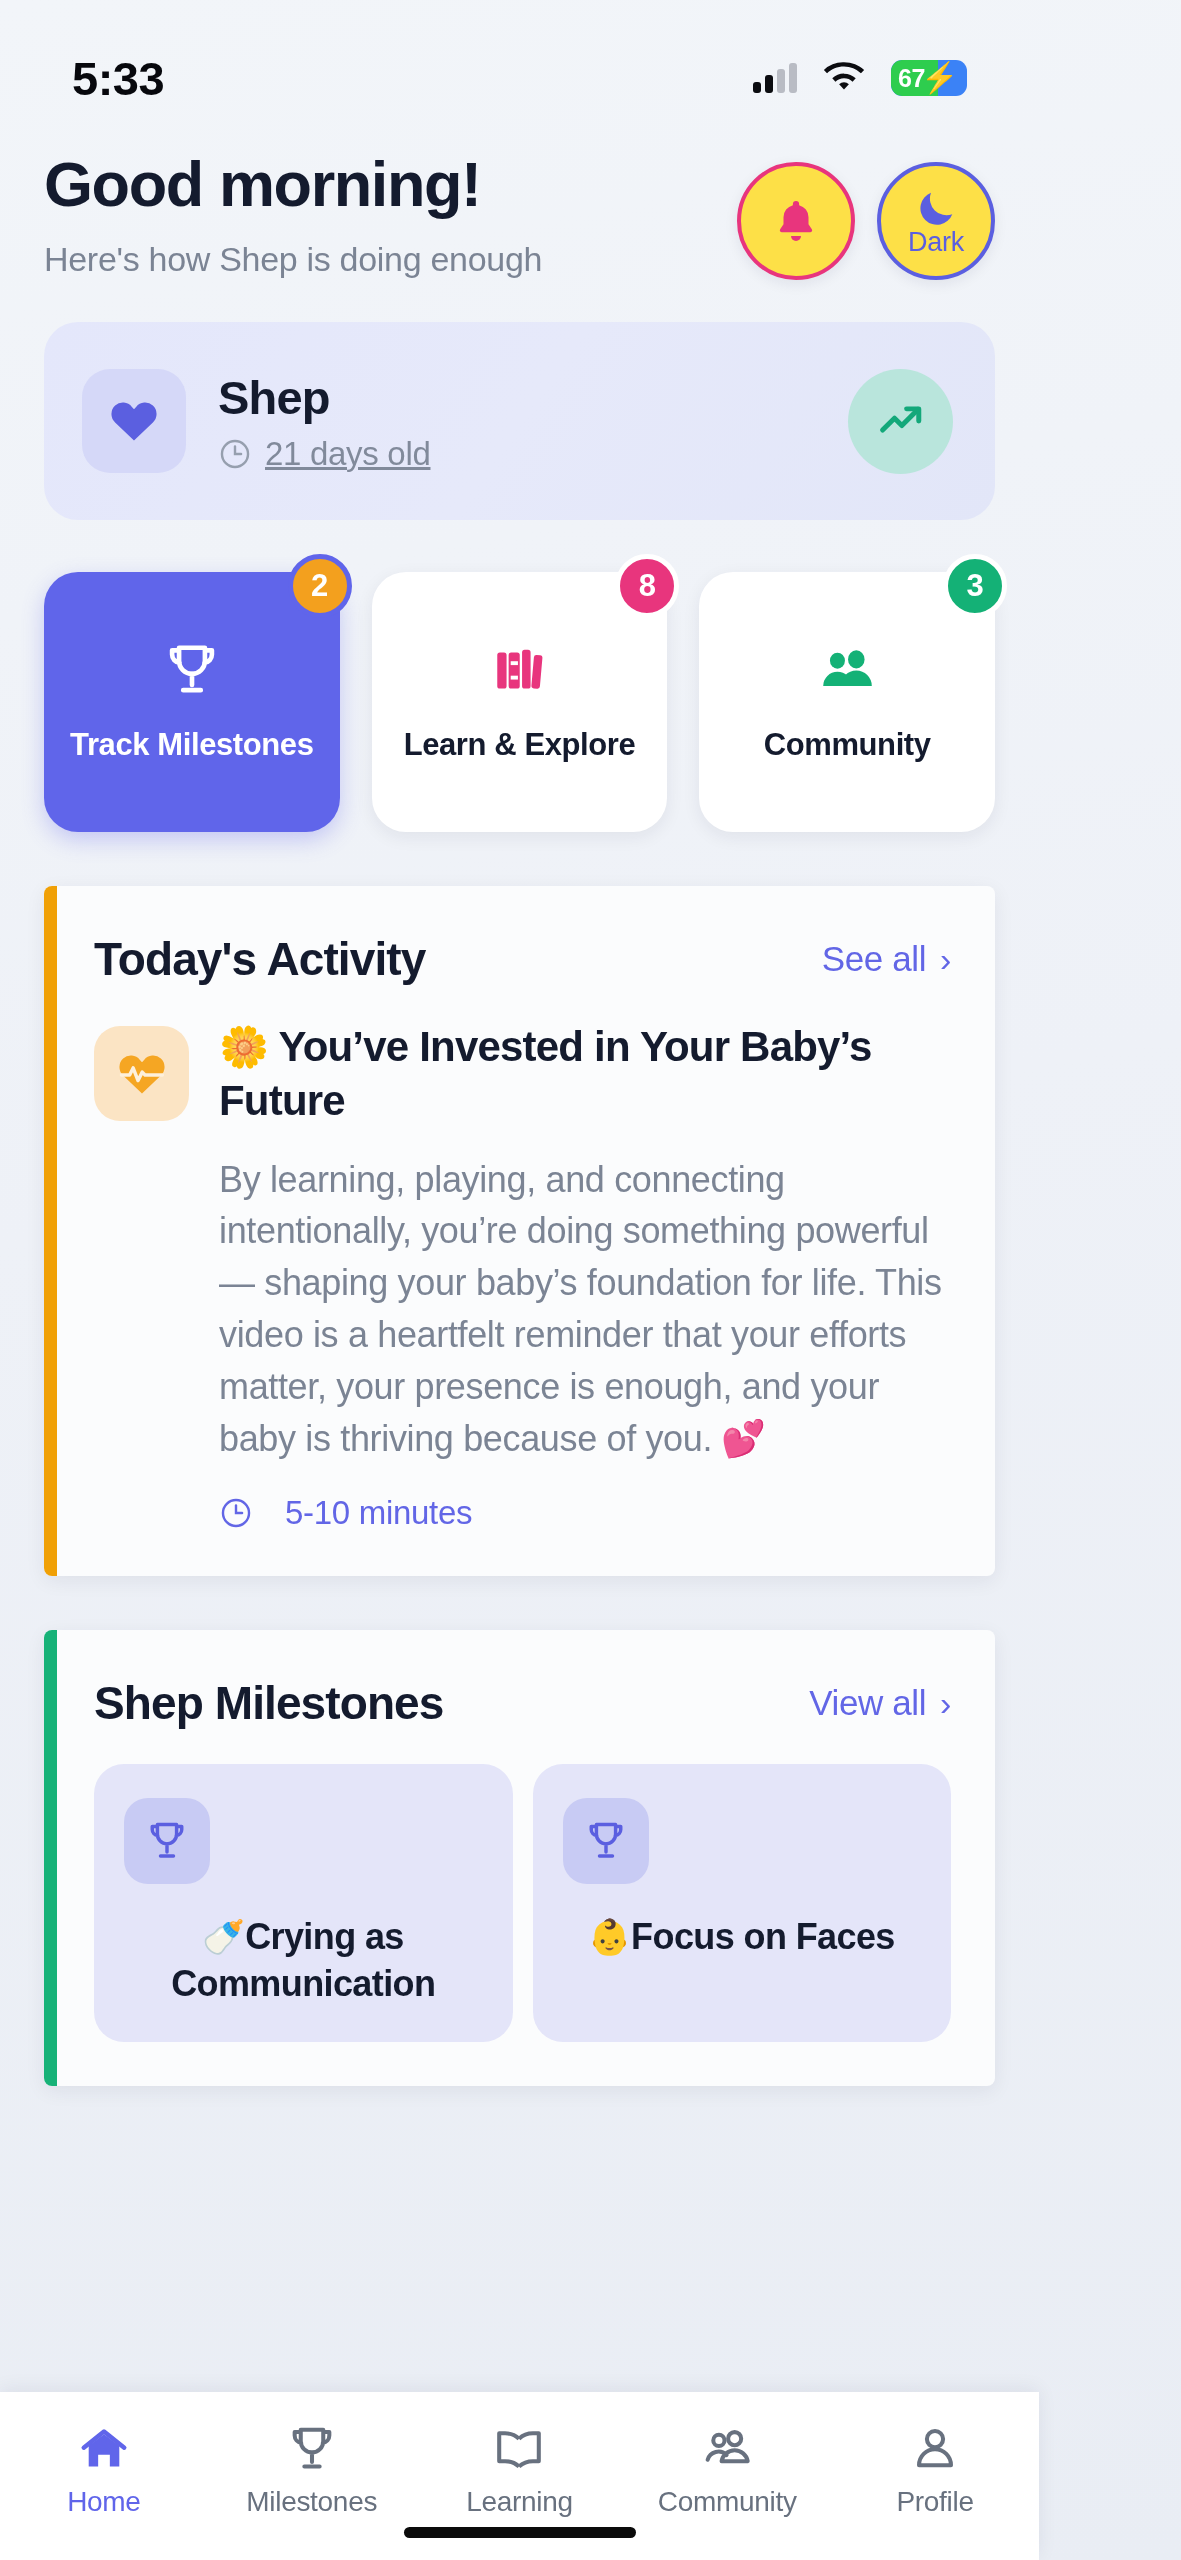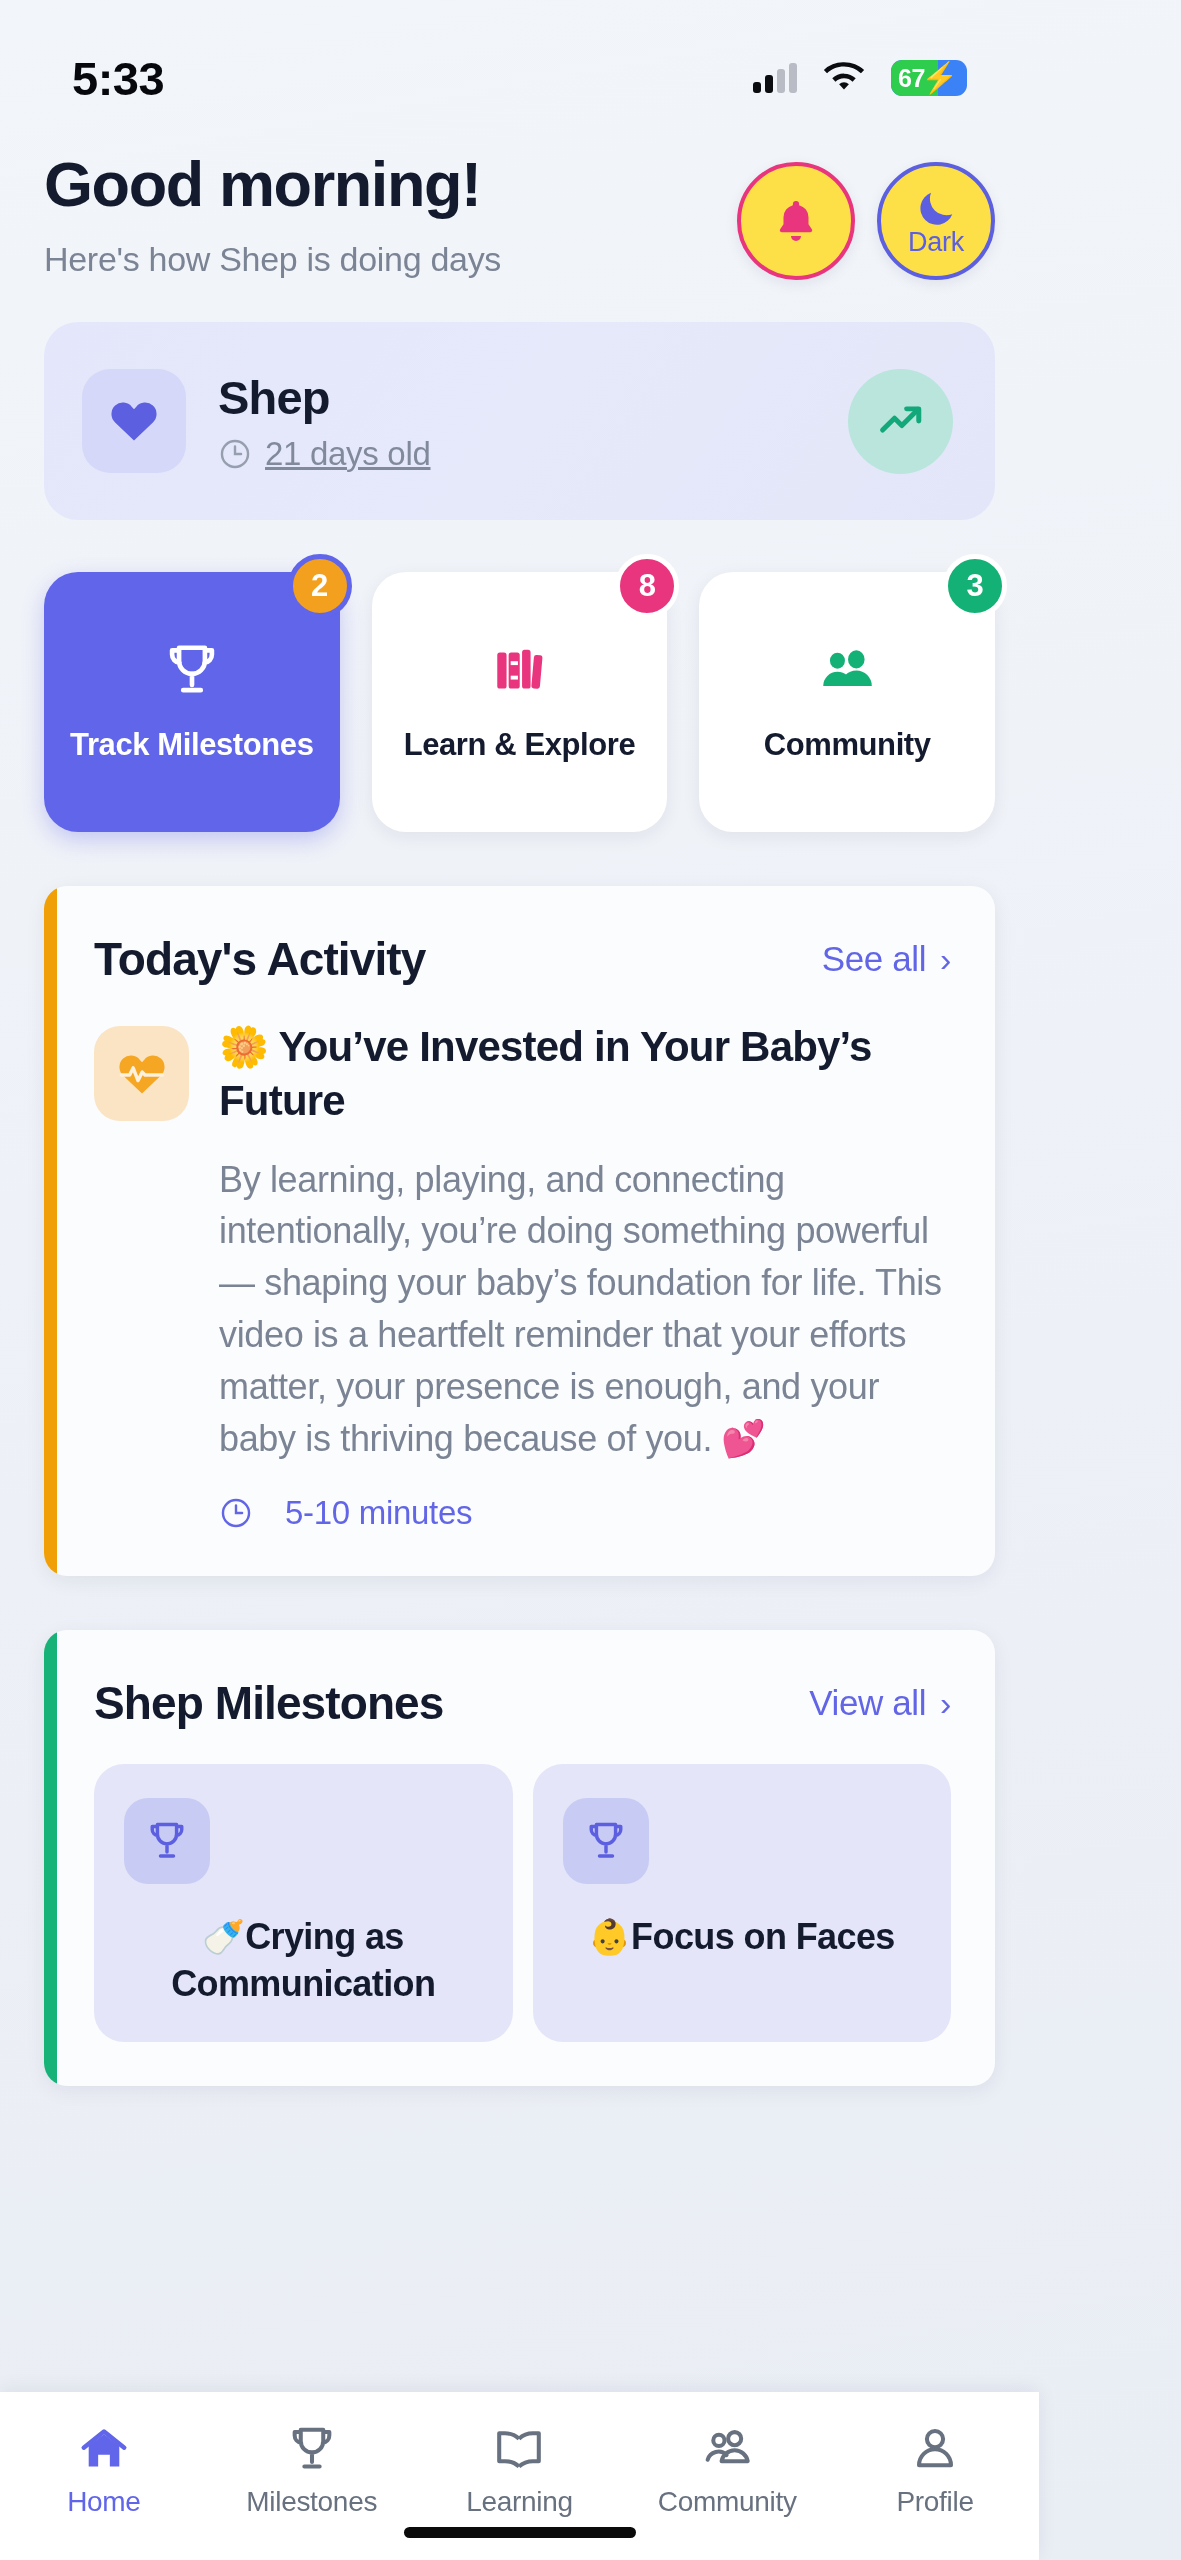--- a/index.html
+++ b/index.html
@@ -89,21 +89,21 @@
     font-size:31px; font-weight:700; color:#fff; padding:0 14px;
     border:5px solid #fff;
   }
   .tile.primary .badge { border-color:#6065ea; }
   .b-orange { background:#f3a01e; }
   .b-pink   { background:#e8357d; }
   .b-green  { background:#14b176; }
 
   
   .sec-card {
-    position:relative; margin-top:54px; background:#fbfcfd; border-radius:23px;
+    position:relative; margin-top:54px; background:#fbfcfd; border-radius:8px;
     box-shadow:0 5px 20px rgba(24,30,60,.07); overflow:hidden;
   }
   .sec-card::before { content:""; position:absolute; left:0; top:0; bottom:0; width:13px; }
   .sec-card.amber::before { background:#f0a006; }
   .sec-card.teal::before  { background:#17b278; }
   .sec-inner { padding:46px 44px 44px 50px; }
   .sec-head { display:flex; align-items:center; justify-content:space-between; }
   .sec-title { font-size:46px; font-weight:700; color:#141b2e; letter-spacing:-0.9px; }
   .sec-link { display:flex; align-items:center; gap:14px; font-size:35px; color:#6266e6; letter-spacing:-0.4px; }
   .chev { font-size:34px; color:#6266e6; line-height:1; }
@@ -168,21 +168,21 @@
         <span class="bolt">⚡</span>
       </div>
     </div>
   </div>
 
   <div class="content">
 
     <div class="greet-row">
       <div>
         <div class="greet-title">Good morning!</div>
-        <div class="greet-sub">Here's how Shep is doing days</div>
+        <div class="greet-sub">Here's how Shep is doing enough</div>
       </div>
       <div class="hdr-actions">
         <div class="circ-btn circ-bell">
           <svg width="50" height="50" viewBox="0 0 24 24">
             <path d="M12 2.4a1.5 1.5 0 0 1 1.5 1.5v.5a6 6 0 0 1 4.5 5.8v3.3l1.6 2.4a1 1 0 0 1-.84 1.55H5.24A1 1 0 0 1 4.4 15.9L6 13.5v-3.3a6 6 0 0 1 4.5-5.8v-.5A1.5 1.5 0 0 1 12 2.4z" fill="#e8357d"></path>
             <path d="M9.6 19.2h4.8a2.4 2.4 0 0 1-4.8 0z" fill="#e8357d"></path>
           </svg>
         </div>
         <div class="circ-btn circ-dark">
           <svg width="46" height="46" viewBox="0 0 24 24">

